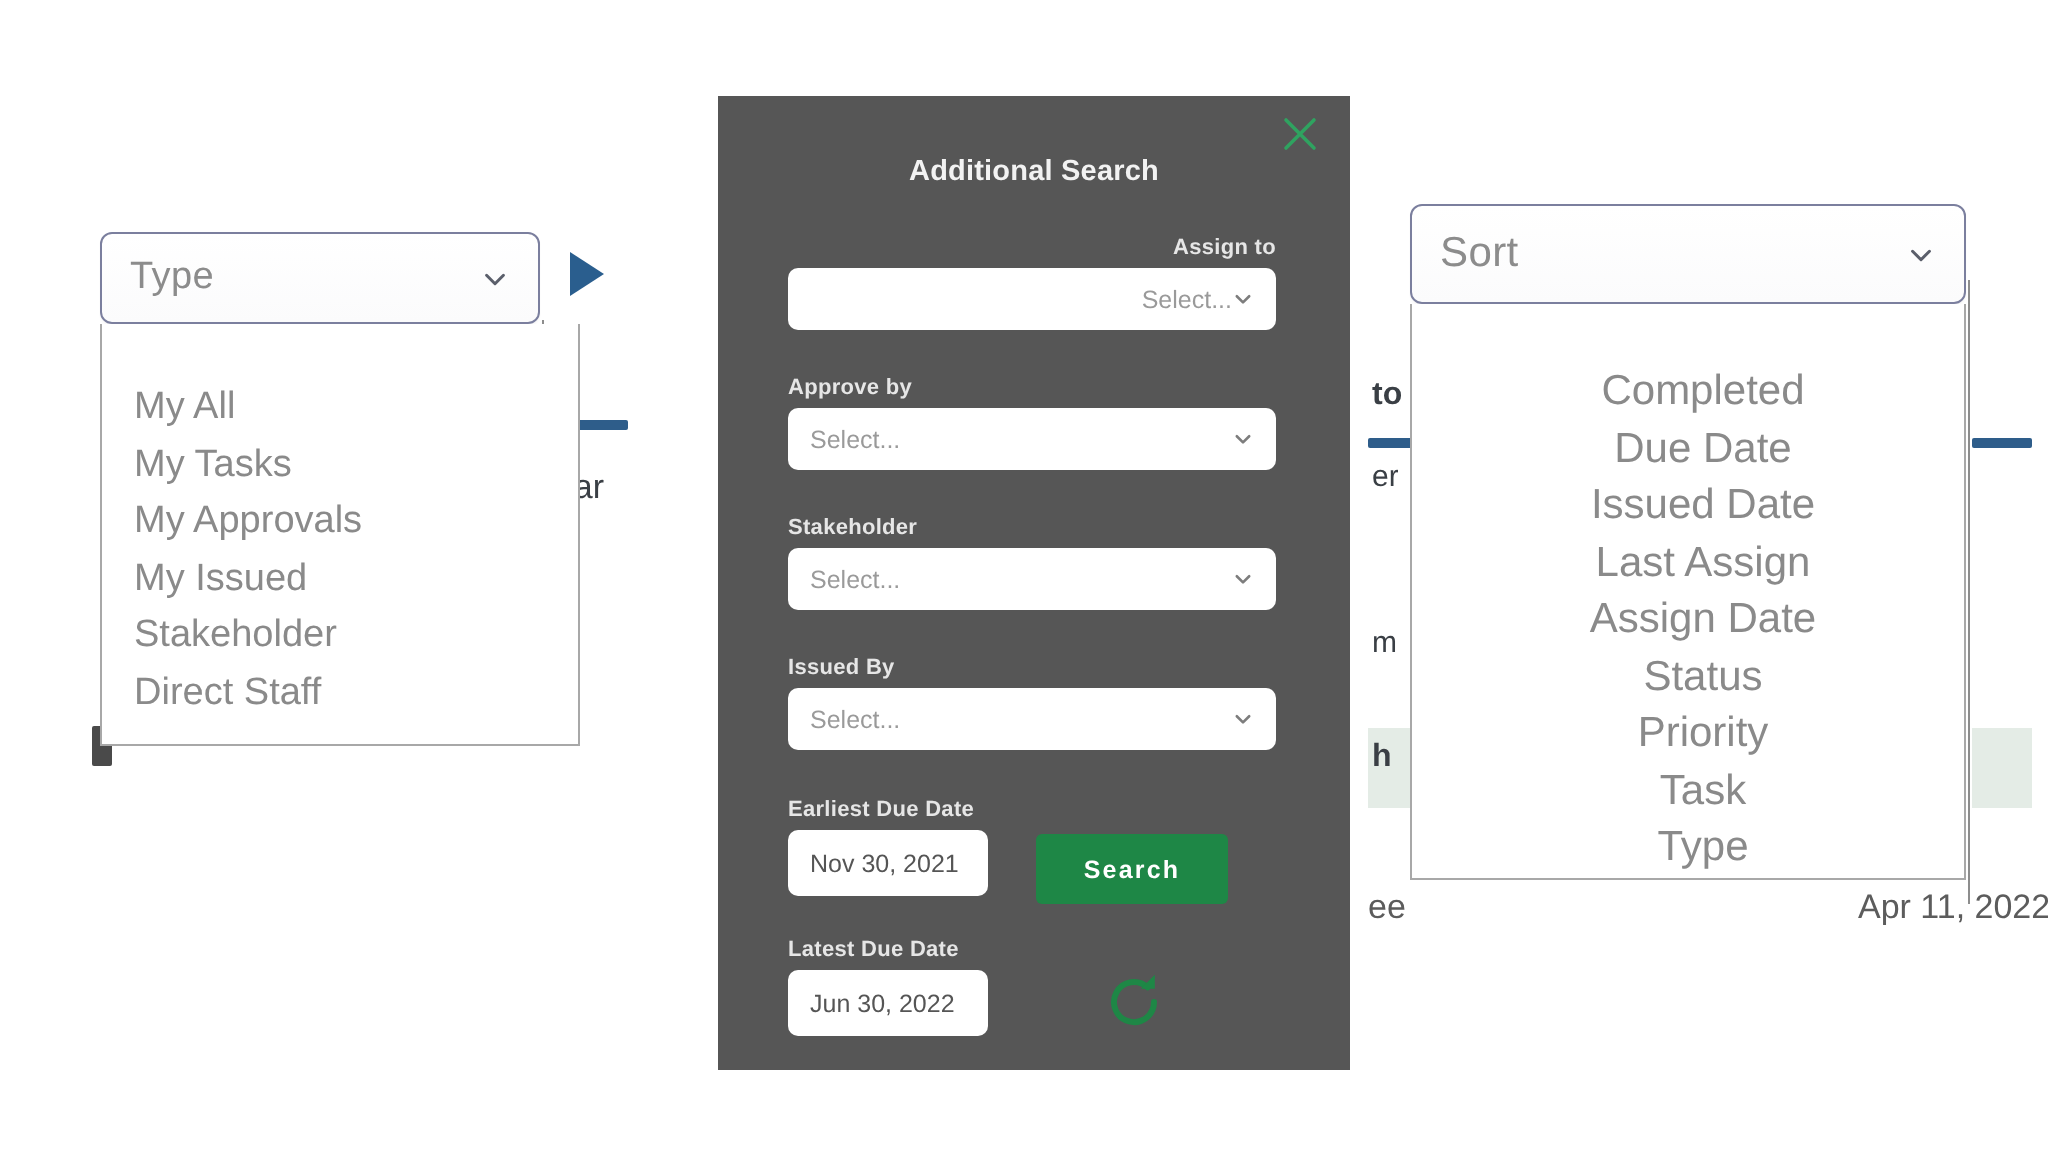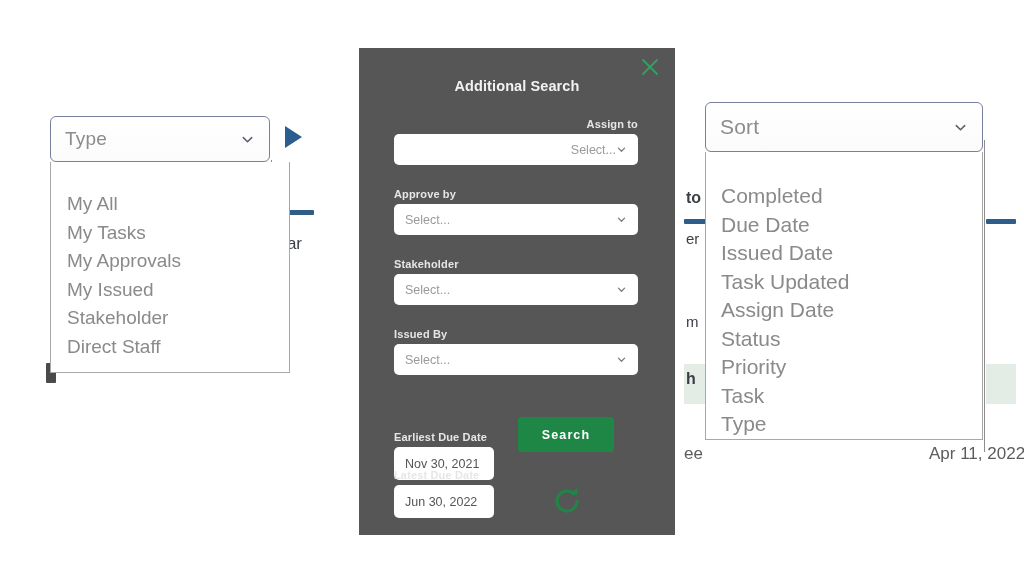--- a/index.html
+++ b/index.html
@@ -118,20 +118,21 @@
 
   
   #sort-select { left: 705px; top: 102px; width: 278px; height: 50px; }
   #sort-select .sel-label { font-size: 21px; }
   #sort-panel { left: 705px; top: 152px; width: 278px; height: 288px; }
   #sort-panel .dd-list { padding-top: 30px; }
   #sort-panel .dd-item {
     font-size: 21px;
     line-height: 28.5px;
     padding-left: 15px;
+    text-align: center;
   }
 
   
   .modal {
     position: absolute;
     left: 359px;
     top: 48px;
     width: 316px;
     height: 487px;
     background: #565656;
@@ -286,21 +287,21 @@
         <path d="M3.5 6 L8 10.5 L12.5 6"></path>
       </svg>
   </span>
 </div>
 
 <div class="dd-panel" id="sort-panel">
   <div class="dd-list">
     <div class="dd-item">Completed</div>
     <div class="dd-item">Due Date</div>
     <div class="dd-item">Issued Date</div>
-    <div class="dd-item">Task Updated</div>
+    <div class="dd-item">Last Assign</div>
     <div class="dd-item">Assign Date</div>
     <div class="dd-item">Status</div>
     <div class="dd-item">Priority</div>
     <div class="dd-item">Task</div>
     <div class="dd-item">Type</div>
   </div>
 </div>
 
 <div class="modal">
   <div class="modal-close">
@@ -352,21 +353,21 @@
   <div class="field-input">
     <span class="fi-text">Select...</span>
     <span class="chev">
       <svg viewBox="0 0 16 16" fill="none" stroke="currentColor" stroke-width="1.9" stroke-linecap="round" stroke-linejoin="round">
           <path d="M3.5 6 L8 10.5 L12.5 6"></path>
         </svg>
     </span>
   </div>
 </div>
 
-<div class="date-field" id="f-earliest" style="z-index:6;margin-top:32px;">
+<div class="date-field" id="f-earliest" style="z-index:6;">
   <div class="field-label">Earliest Due Date</div>
   <div class="field-input">
     <span class="fi-text">Nov 30, 2021</span>
   </div>
 </div>
 
 <div class="date-field" id="f-latest" style="z-index:6;">
   <div class="field-label">Latest Due Date</div>
   <div class="field-input">
     <span class="fi-text">Jun 30, 2022</span>

